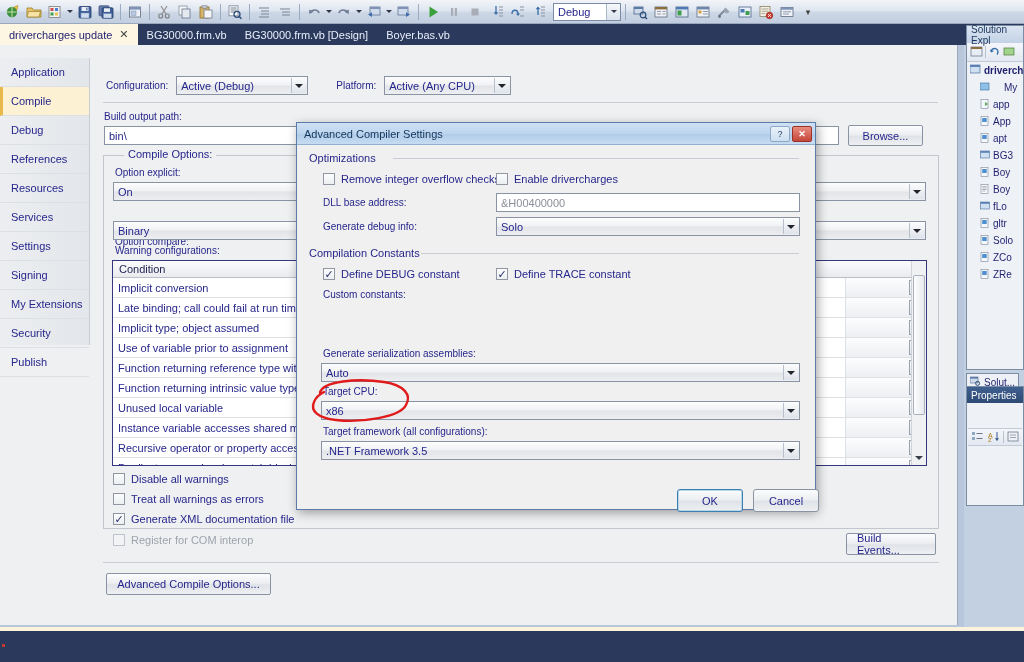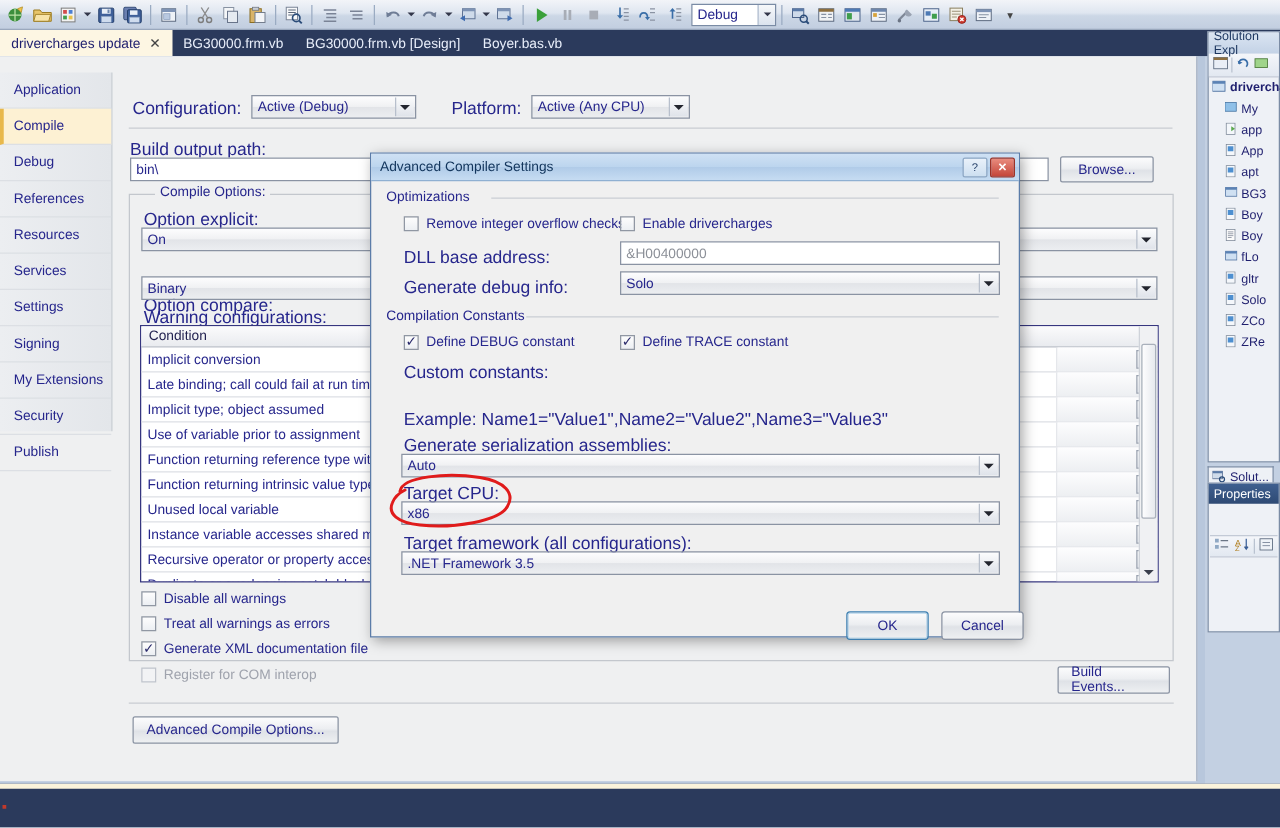--- a/index.html
+++ b/index.html
@@ -68,21 +68,21 @@
     background:linear-gradient(to right,#eceef1,#e3e6ea);
     border-right:1px solid #c8cdd4;
   }
   .cat{ height:29px; display:flex; align-items:center; padding-left:11px;
         font-size:11px; color:#26268c; border-bottom:1px solid #dcdfe4; }
   .cat.sel{ background:#fdf1d3; border-left:3px solid #e8b84b; padding-left:8px; }
 
   
   #content{ position:absolute; left:91px; top:0; right:0; bottom:0; }
 
-  .lbl{ color:#26268c; font-size:14px; }
+  .lbl{ color:#26268c; font-size:10px; }
   .row{ display:flex; align-items:center; }
 
   .combo{
     background:linear-gradient(to bottom,#fdfdfe 0%,#f0f1f3 48%,#e2e4e8 52%,#eceef1 100%);
     border:1px solid #8a93a3; height:19px; display:flex; align-items:center;
     padding-left:4px; font-size:11px; color:#26268c; position:relative;
   }
   .combo .arw{ position:absolute; right:1px; top:1px; bottom:1px; width:15px;
     background:linear-gradient(to bottom,#fafbfc,#dfe3ea);
     display:flex; align-items:center; justify-content:center; border-left:1px solid #b7bfcc;}
@@ -674,21 +674,20 @@
     <div class="chkrow" style="position:absolute;left:26px;top:123px;">
       <span class="cbx checked"></span>
       <span>Define DEBUG constant</span>
     </div>
     <div class="chkrow" style="position:absolute;left:199px;top:123px;">
       <span class="cbx checked"></span>
       <span>Define TRACE constant</span>
     </div>
 
     <div class="lbl" style="position:absolute;left:26px;top:144px;">Custom constants:</div>
-    <div class="lbl" style="position:absolute;left:26px;top:182px;">Example: Name1="Value1",Name2="Value2",Name3="Value3"</div>
 
     <div class="lbl" style="position:absolute;left:26px;top:203px;">Generate serialization assemblies:</div>
     <div class="combo" style="position:absolute;left:24px;top:218px;width:479px;">
       <span>Auto</span>
       <span class="arw"></span>
     </div>
 
     <div class="lbl" style="position:absolute;left:26px;top:241px;">Target CPU:</div>
     <div class="combo" style="position:absolute;left:24px;top:256px;width:479px;">
       <span>x86</span>
@@ -731,21 +730,21 @@
             <rect x="1" y="3" width="10" height="7" fill="#9fd48a" stroke="#4d7a3b" stroke-width=".7"></rect>
           </svg></span>
     </div>
     <div class="tree-row" style="padding-left:3px;font-weight:bold;">
       <span style="margin-right:3px;"><svg width="11" height="11" viewBox="0 0 11 11">
             <rect x="0" y="1" width="10" height="8" fill="#cfe0f2" stroke="#4a6e9e" stroke-width=".7"></rect>
             <rect x="0" y="1" width="10" height="2" fill="#5b82b5"></rect>
           </svg></span>
       <span>drivercha</span>
     </div>
-    <div class="tree-row" style="padding-left:13px;">
+    <div class="tree-row" style="padding-left:13px;gap:11px;">
         <span style="margin-right:3px;"><svg width="10" height="10" viewBox="0 0 10 10">
             <rect x="0" y="1" width="9" height="7" fill="#8fc0e8" stroke="#3f6e9e" stroke-width=".6"></rect>
           </svg></span>
         <span>My</span>
       </div>
     <div class="tree-row" style="padding-left:13px;">
         <span style="margin-right:3px;"><svg width="10" height="10" viewBox="0 0 10 10">
             <rect x="1" y="0.5" width="7" height="9" fill="#f4f7fb" stroke="#7b8696" stroke-width=".6"></rect>
             <path d="M5 3l3 2-3 2z" fill="#5aa84d"></path>
           </svg></span>

